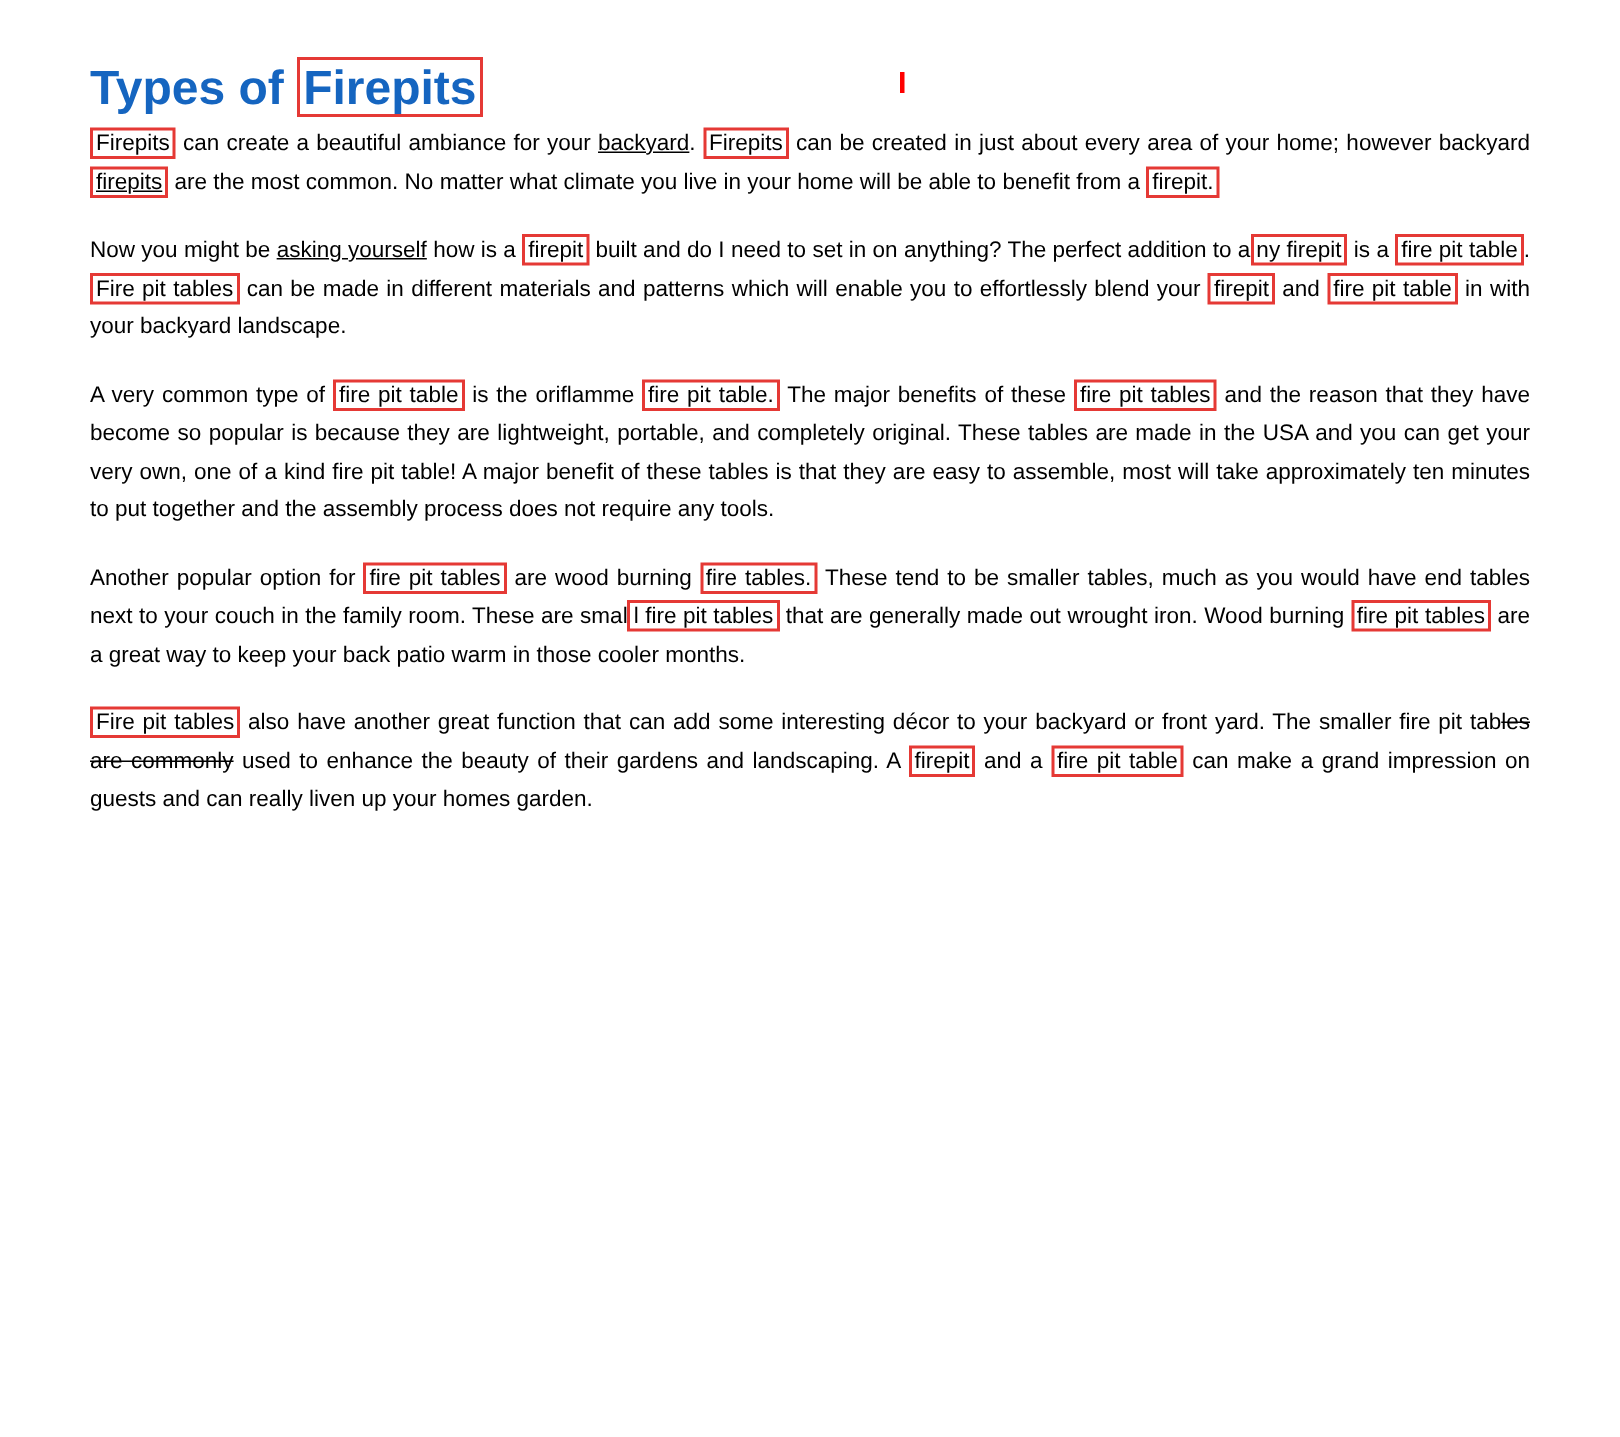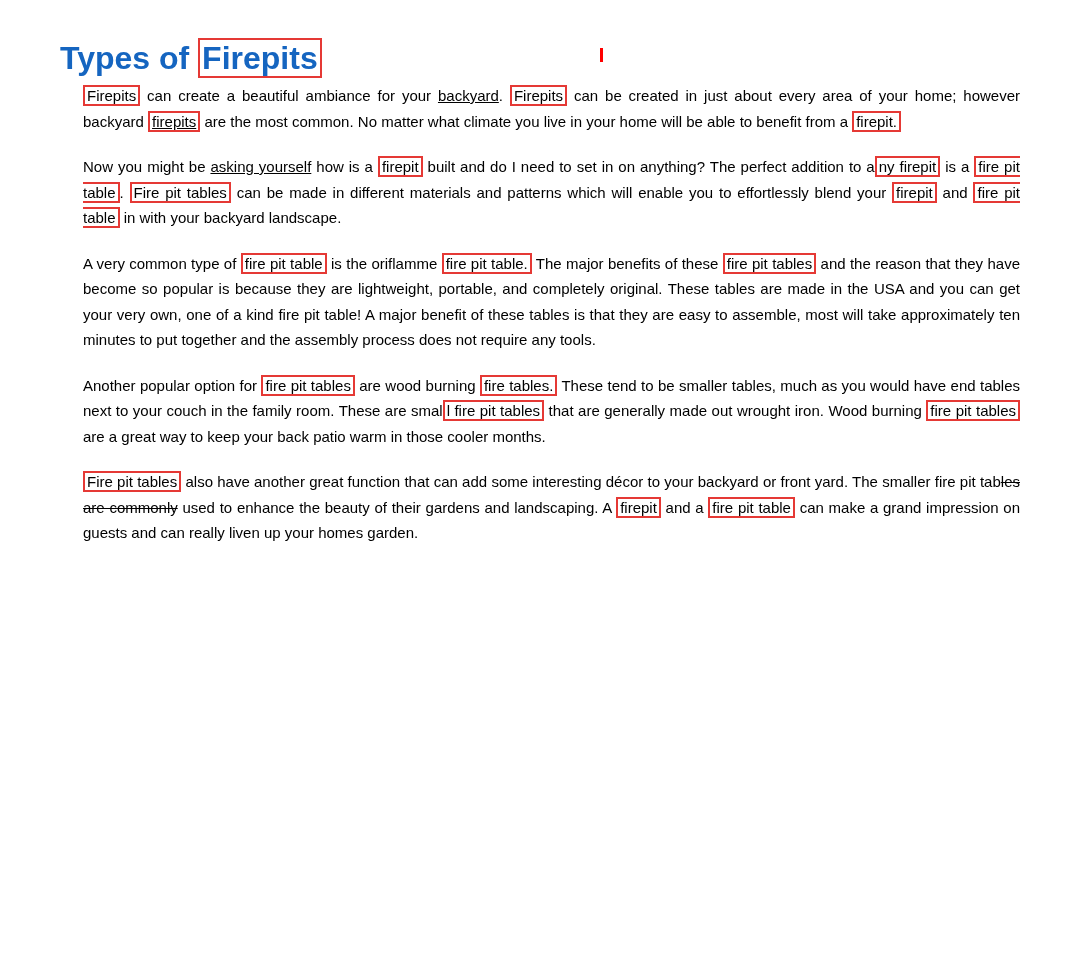--- a/index.html
+++ b/index.html
@@ -32,21 +32,20 @@
     .article-date {
       font-size: 14px;
       color: #555;
       margin-bottom: 24px;
     }
 
     .article-body p {
       text-align: justify;
       line-height: 1.7;
       margin-bottom: 20px;
-      margin-left: 23px;
     }
 
     .highlight {
       border: 2px solid #e53935;
       padding: 0 2px;
       display: inline;
     }
 
     .underline {
       text-decoration: underline;

